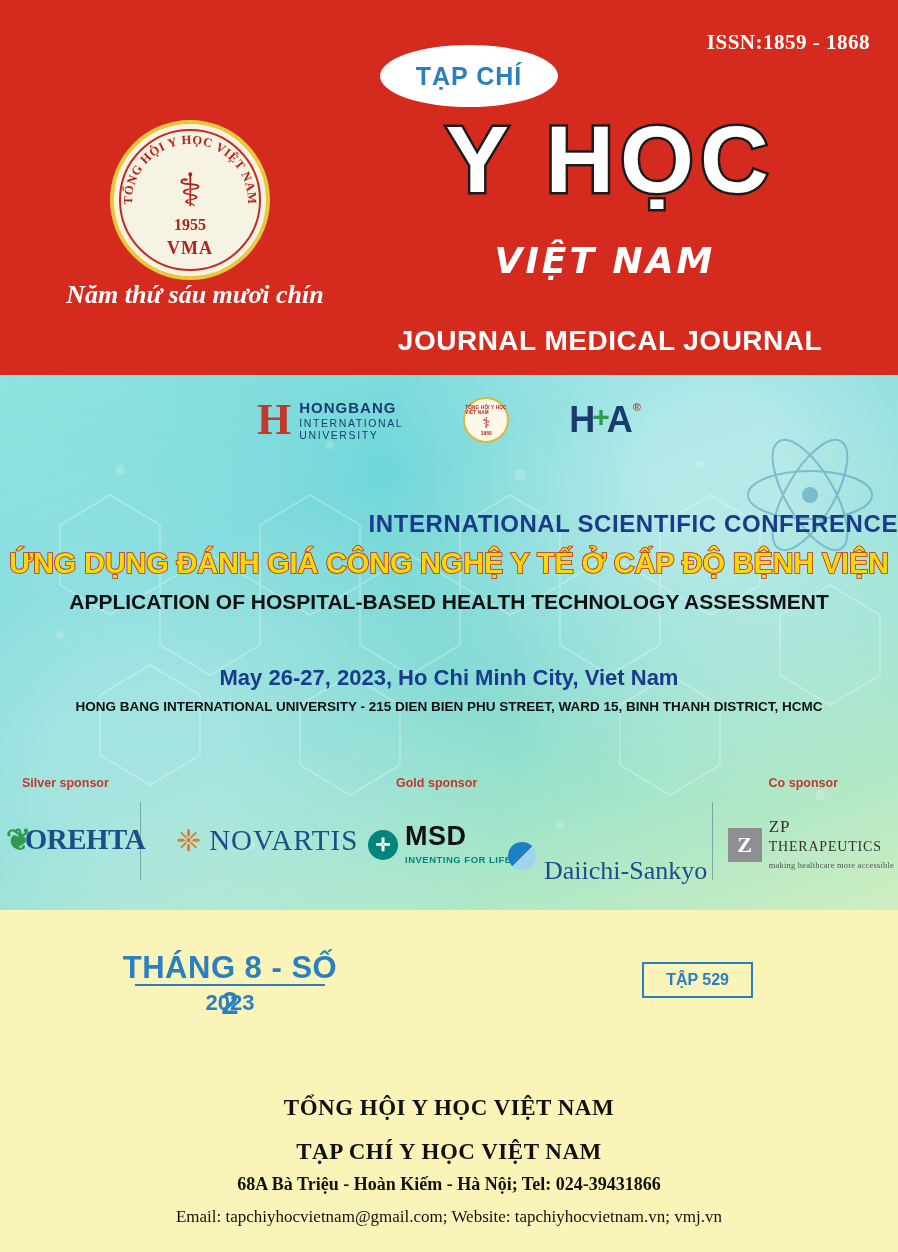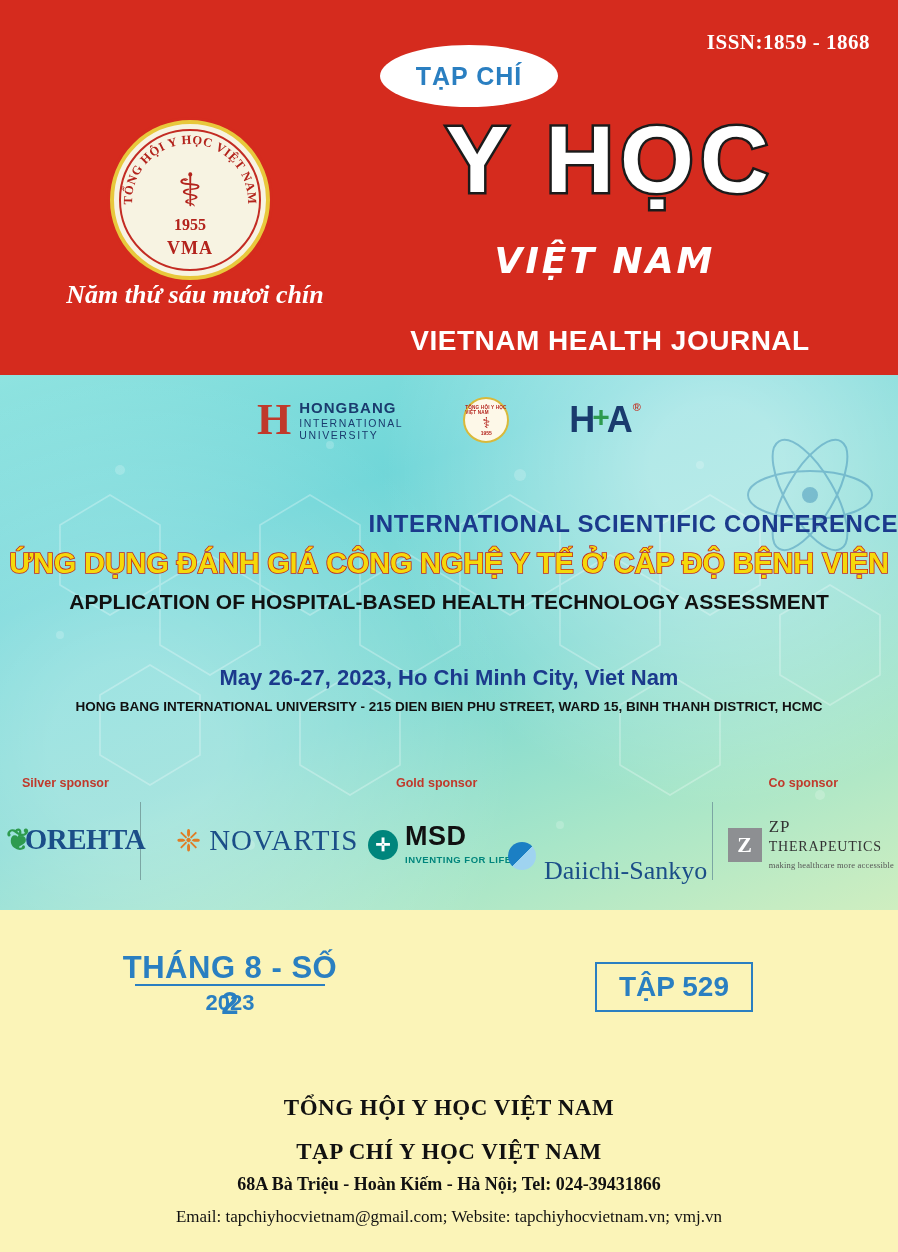--- a/index.html
+++ b/index.html
@@ -259,21 +259,21 @@
   .issue-underline {
     position:absolute; left:135px; top:74px; width:190px; height:2px; background:#2a7fc1;
   }
   .issue-year {
     position:absolute; left:120px; top:80px; width:220px; text-align:center;
     color:#2a7fc1; font-weight:bold; font-size:22px;
   }
   .vol-box {
     position:absolute; right:145px; top:52px;
     border:2px solid #2a7fc1; padding:7px 22px;
-    color:#2a7fc1; font-weight:bold; font-size:28px;
+    color:#2a7fc1; font-weight:bold; font-size:16px;
   }
   .publisher {
     position:absolute; left:0; right:0; top:185px;
     text-align:center; font-family:"Liberation Serif", serif; color:#111;
   }
   .publisher .p1 { font-weight:bold; font-size:23px; letter-spacing:0.5px; }
   .publisher .p2 { font-weight:bold; font-size:23px; letter-spacing:0.5px; margin-top:18px; }
   .publisher .p3 { font-weight:bold; font-size:18px; margin-top:9px; }
   .publisher .p4 { font-size:17px; margin-top:12px; }
 </style>
@@ -307,21 +307,21 @@
     </div>
 
     <div class="year-label">Năm thứ sáu mươi chín</div>
 
     <div class="tapchi-oval">
       <span>TẠP CHÍ</span>
     </div>
 
     <div class="yhoc">Y HỌC</div>
     <div class="vietnam-script">VIỆT NAM</div>
-    <div class="vmj">VIETNAM HEALTH JOURNAL</div>
+    <div class="vmj">JOURNAL MEDICAL JOURNAL</div>
   </div>
 
   <div class="banner">
 
     <div class="hexes">
       <svg viewBox="0 0 898 535" preserveAspectRatio="none">
         <g fill="none" stroke="#ffffff" stroke-width="1.6" opacity="0.8">
           <polygon points="60,150 110,120 160,150 160,210 110,240 60,210"></polygon>
           <polygon points="160,210 210,180 260,210 260,270 210,300 160,270"></polygon>
           <polygon points="260,150 310,120 360,150 360,210 310,240 260,210"></polygon>

